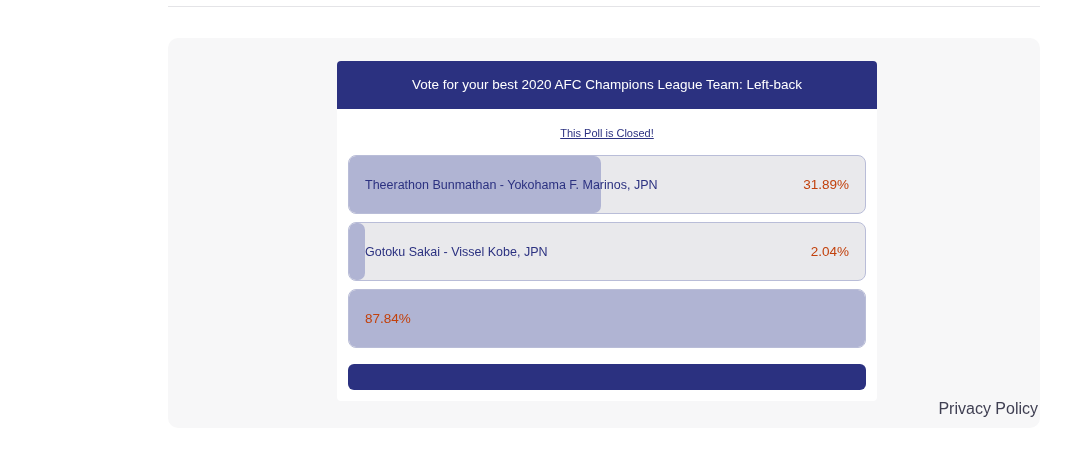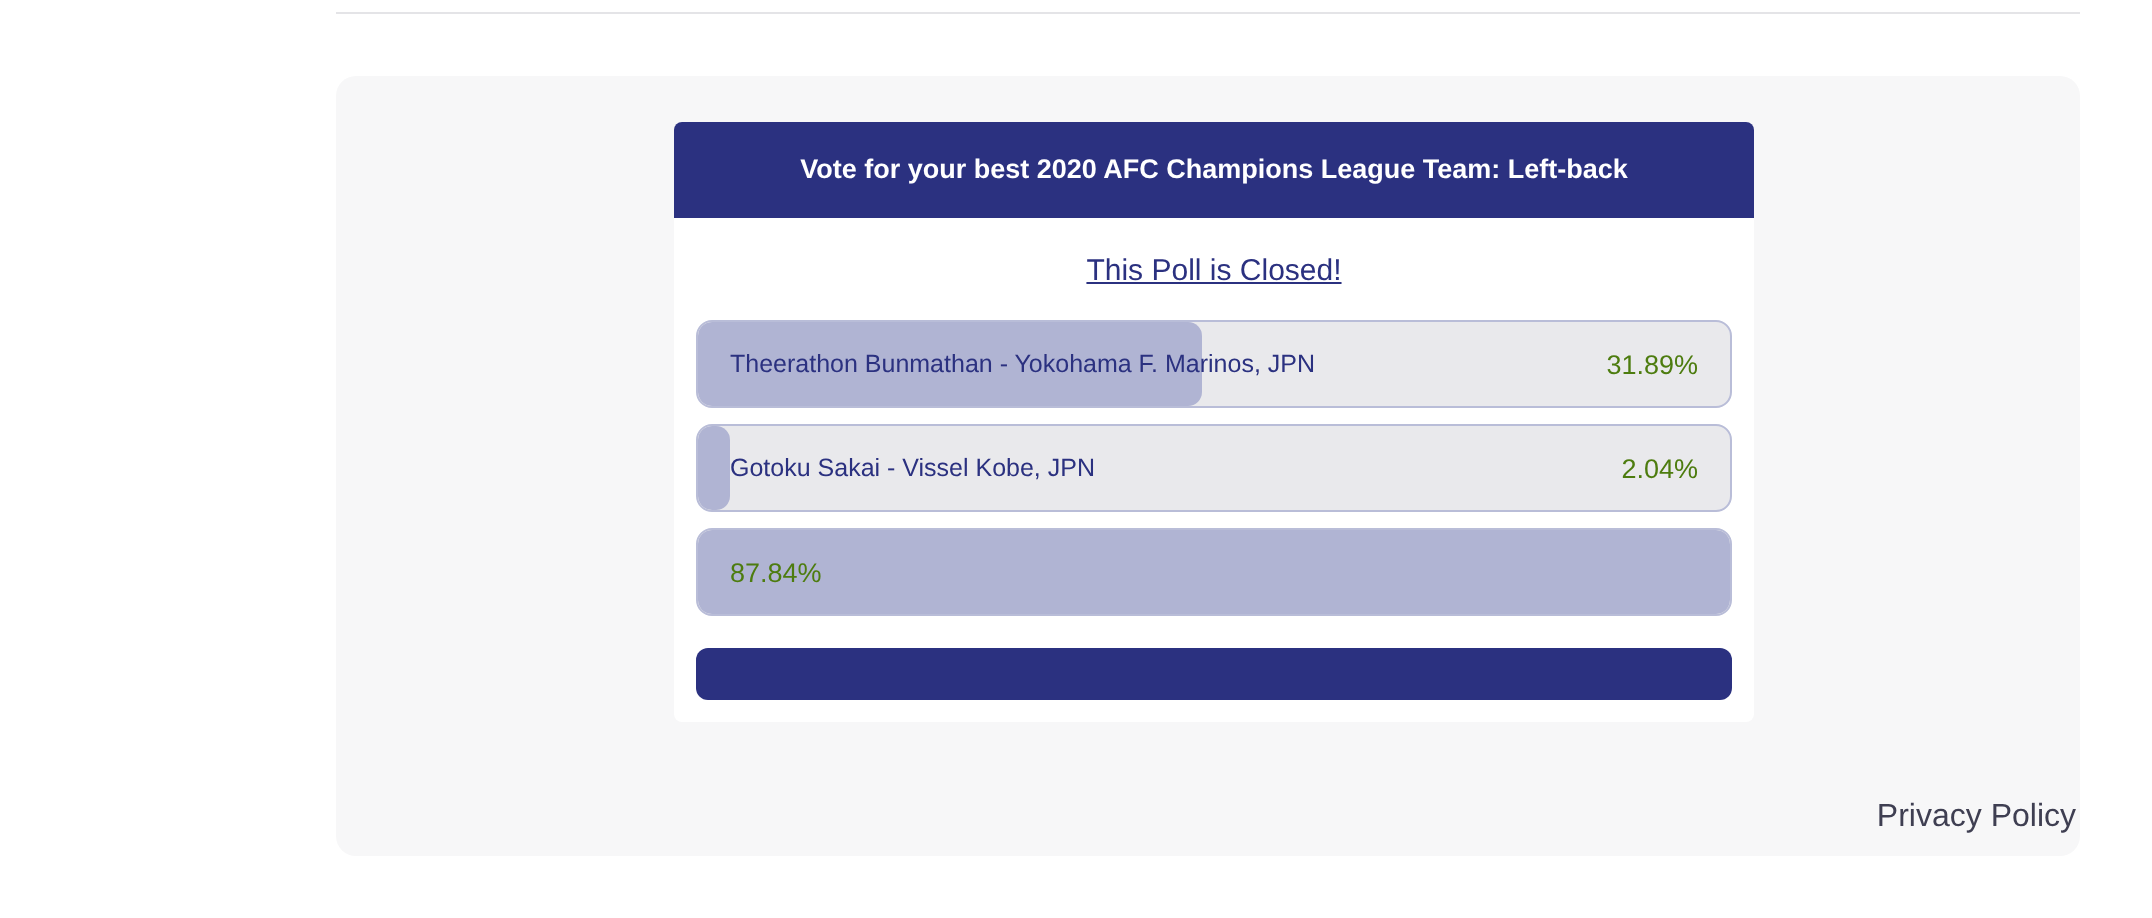--- a/index.html
+++ b/index.html
@@ -44,48 +44,48 @@
     width: 540px;
     background: #ffffff;
     border-radius: 4px;
     overflow: hidden;
   }
 
   .poll-header {
     background: #2b3180;
     color: #ffffff;
     font-size: 13.5px;
-    font-weight: bold;
+    font-weight: normal;
     text-align: center;
     padding: 16px 14px;
     line-height: 1.2;
   }
 
   .poll-body {
     padding: 14px 11px 16px 11px;
   }
 
   .poll-closed {
     text-align: center;
-    font-size: 15px;
+    font-size: 11px;
     color: #2b3180;
     text-decoration: underline;
     margin: 4px 0 16px 0;
     cursor: pointer;
   }
 
   .options {
     display: flex;
     flex-direction: column;
     gap: 8px;
   }
 
   .option-row {
     position: relative;
-    height: 44px;
+    height: 59px;
     background: #e9e9ec;
     border: 1px solid #b9bdd8;
     border-radius: 8px;
     overflow: hidden;
     box-sizing: border-box;
     cursor: default;
   }
 
   .option-fill {
     position: absolute;
@@ -108,21 +108,21 @@
   }
 
   .option-label {
     font-size: 12.5px;
     color: #2b3180;
     white-space: nowrap;
   }
 
   .option-pct {
     font-size: 13.5px;
-    color: #4d7c0f;
+    color: #c2410c;
     white-space: nowrap;
   }
 
   .poll-footer {
     margin: 0 11px 11px 11px;
     height: 26px;
     background: #2b3180;
     border-radius: 6px;
   }
 

